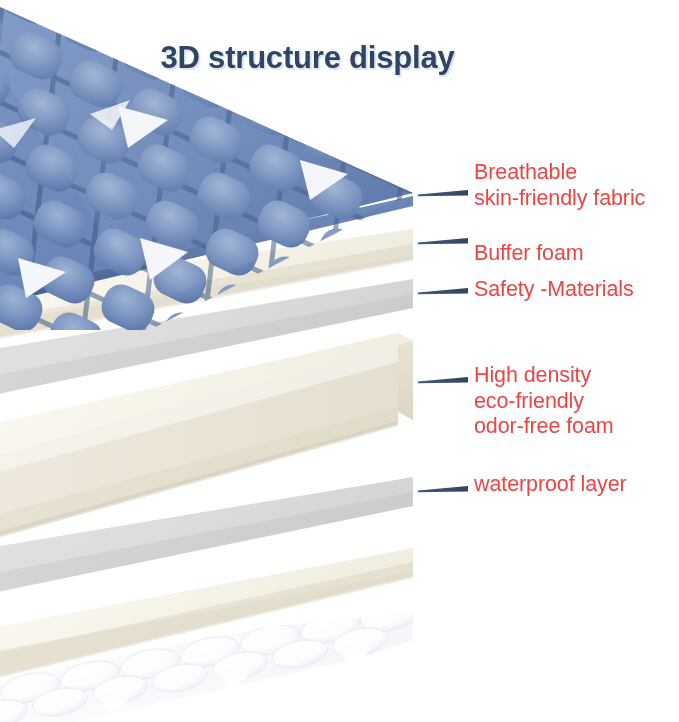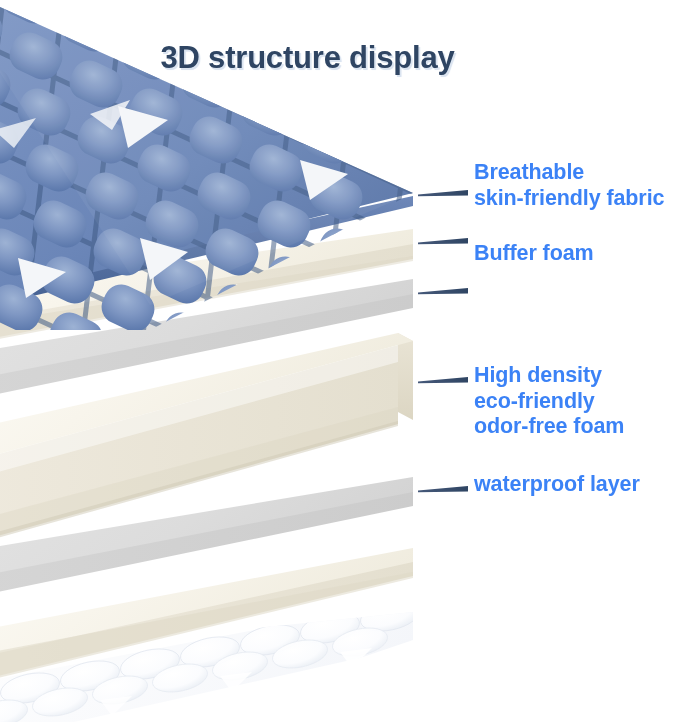--- a/index.html
+++ b/index.html
@@ -19,24 +19,24 @@
     white-space:nowrap;
     margin-top:38px;
   }
 
   
   #diagram{position:absolute;left:0;top:0;width:679px;height:722px;}
 
   
   .label{
     position:absolute;
-    color:#3b82f6;
+    color:#ef4444;
     font-size:21.5px;
     line-height:25.5px;
-    font-weight:700;
+    font-weight:400;
     white-space:pre-line;
     letter-spacing:-0.1px;
   }
   #lbl-0{left:474px;top:160px;}
   #lbl-1{left:474px;top:228px;margin-top:13px;}
   #lbl-2{left:474px;top:277px;}
   #lbl-3{left:474px;top:363px;}
   #lbl-4{left:474px;top:472px;}
 </style>
 </head>
@@ -298,18 +298,19 @@
       <path d="M 418,242.5 L 468,238 L 468,243.6 L 418,244.2 Z" fill="url(#leadGrad)"></path>
       <path d="M 418,292.5 L 468,288 L 468,293.6 L 418,294.2 Z" fill="url(#leadGrad)"></path>
       <path d="M 418,381.5 L 468,377 L 468,382.6 L 418,383.2 Z" fill="url(#leadGrad)"></path>
       <path d="M 418,490.5 L 468,486 L 468,491.6 L 418,492.2 Z" fill="url(#leadGrad)"></path>
     </g>
   </svg>
 
   <div class="label" id="lbl-0">Breathable
 skin-friendly fabric</div>
   <div class="label" id="lbl-1">Buffer foam</div>
+  <div class="label" id="lbl-2">Safety -Materials</div>
   <div class="label" id="lbl-4">waterproof layer</div>
   <div class="label" id="lbl-3">High density
 eco-friendly
 odor-free foam</div>
 
 </div>
 
 </body></html>

